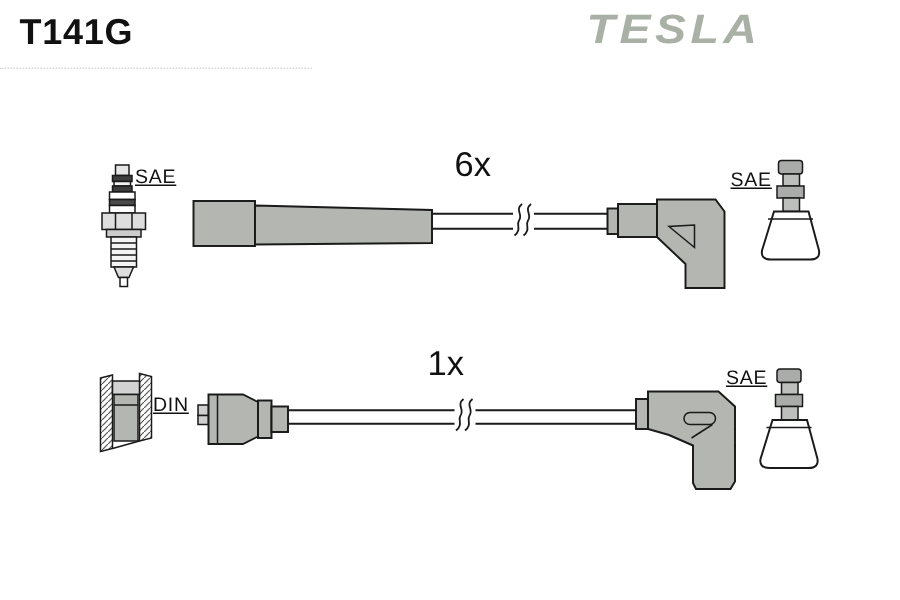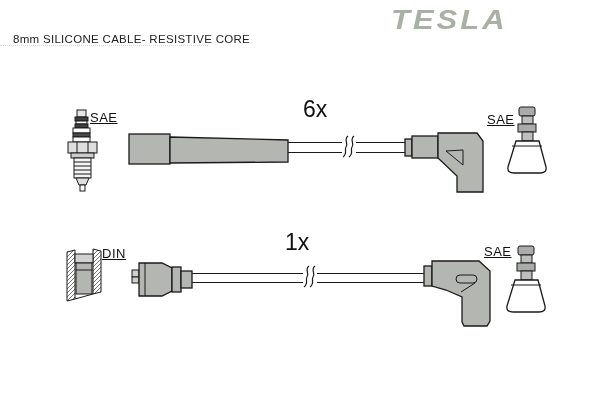--- a/index.html
+++ b/index.html
@@ -6,35 +6,35 @@
   .page{position:relative;width:600px;height:400px;background:#ffffff;overflow:hidden;
         font-family:"Liberation Sans",sans-serif;color:#111;}
   .title{position:absolute;left:13px;top:8px;font-size:24px;font-weight:bold;letter-spacing:.5px;}
   .subtitle{position:absolute;left:13px;top:33px;font-size:11.5px;letter-spacing:.3px;color:#222;}
   .logo{position:absolute;left:391px;top:4px;font-size:31px;font-weight:bold;font-style:italic;
         letter-spacing:3px;color:#a9b0a5;transform:scaleY(.88);transform-origin:top left;}
   .divider{position:absolute;left:0;top:45px;width:208px;border-top:1px dotted #d8d8d8;}
   .lbl{position:absolute;font-size:13px;letter-spacing:.5px;color:#111;text-decoration:underline;}
   .lbl-sae1{left:90px;top:110px;}
   .lbl-sae2{left:487px;top:112px;}
-  .lbl-din{left:102px;top:246px;}
+  .lbl-din{left:102px;top:262px;}
   .lbl-sae3{left:484px;top:244px;}
   .cnt{position:absolute;font-size:23px;color:#111;margin-left:12px;}
   .cnt-6x{left:291px;top:96px;}
   .cnt-1x{left:273px;top:229px;}
   svg.diagram{position:absolute;left:0;top:0;width:600px;height:400px;}
   svg .ol{stroke:#1a1a1a;stroke-width:1.3;}
   svg .thin{stroke:#1a1a1a;stroke-width:1;}
 </style>
 </head>
 <body>
 
 <div class="page">
 
-  <div class="subtitle">8mm SILICONE CABLE- RESISTIVE CORE</div>
+  <div class="title">T141G</div>
   <div class="logo">TESLA</div>
   <div class="divider"></div>
 
   <svg class="diagram" viewBox="0 0 600 400">
     <defs>
       <pattern id="hatch" width="4" height="4" patternUnits="userSpaceOnUse">
         <path d="M0,4 L4,0" stroke="#555" stroke-width=".8"></path>
       </pattern>
       <g id="sae-terminal">
         <rect class="thin" x="519" y="107" width="16" height="9" rx="2" fill="#a9aca9"></rect>

